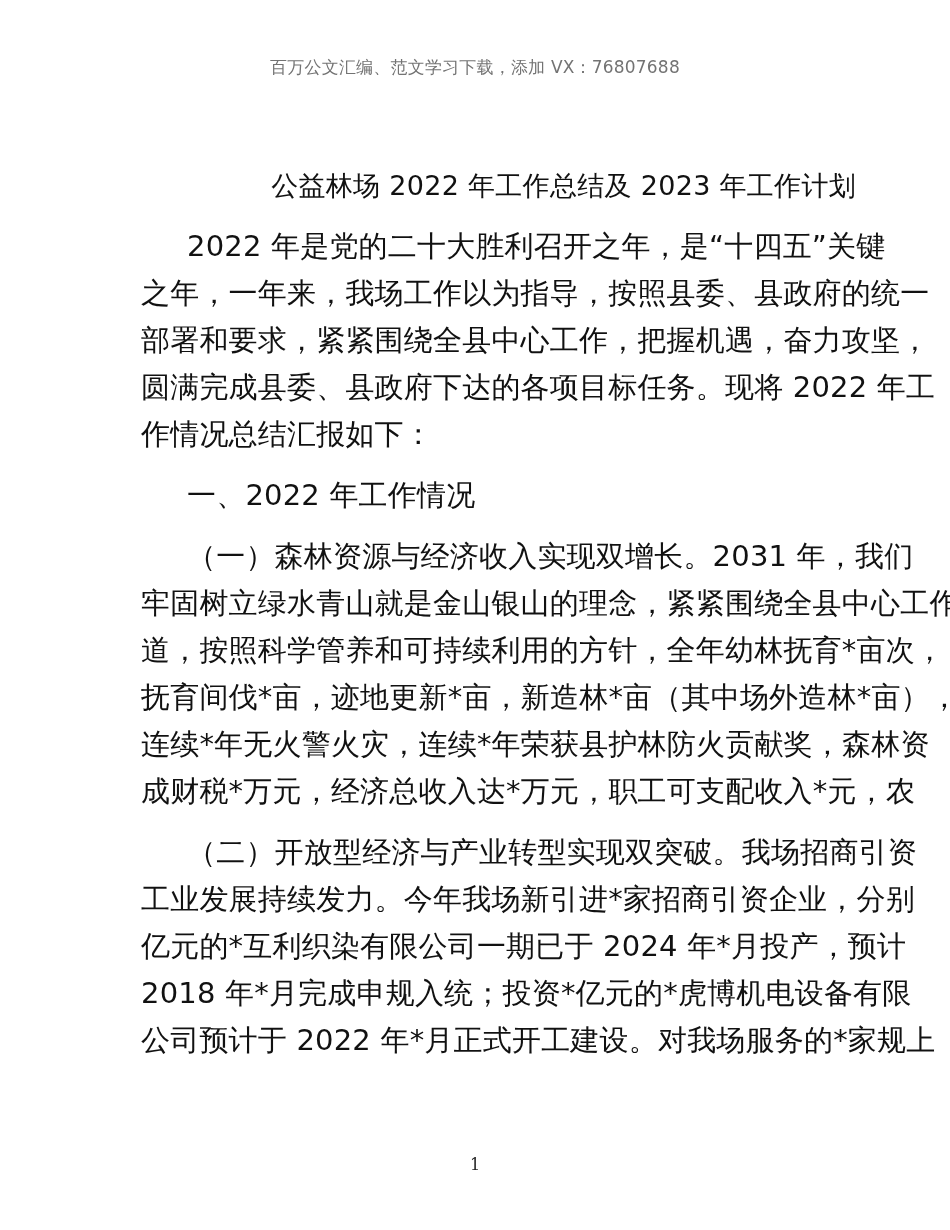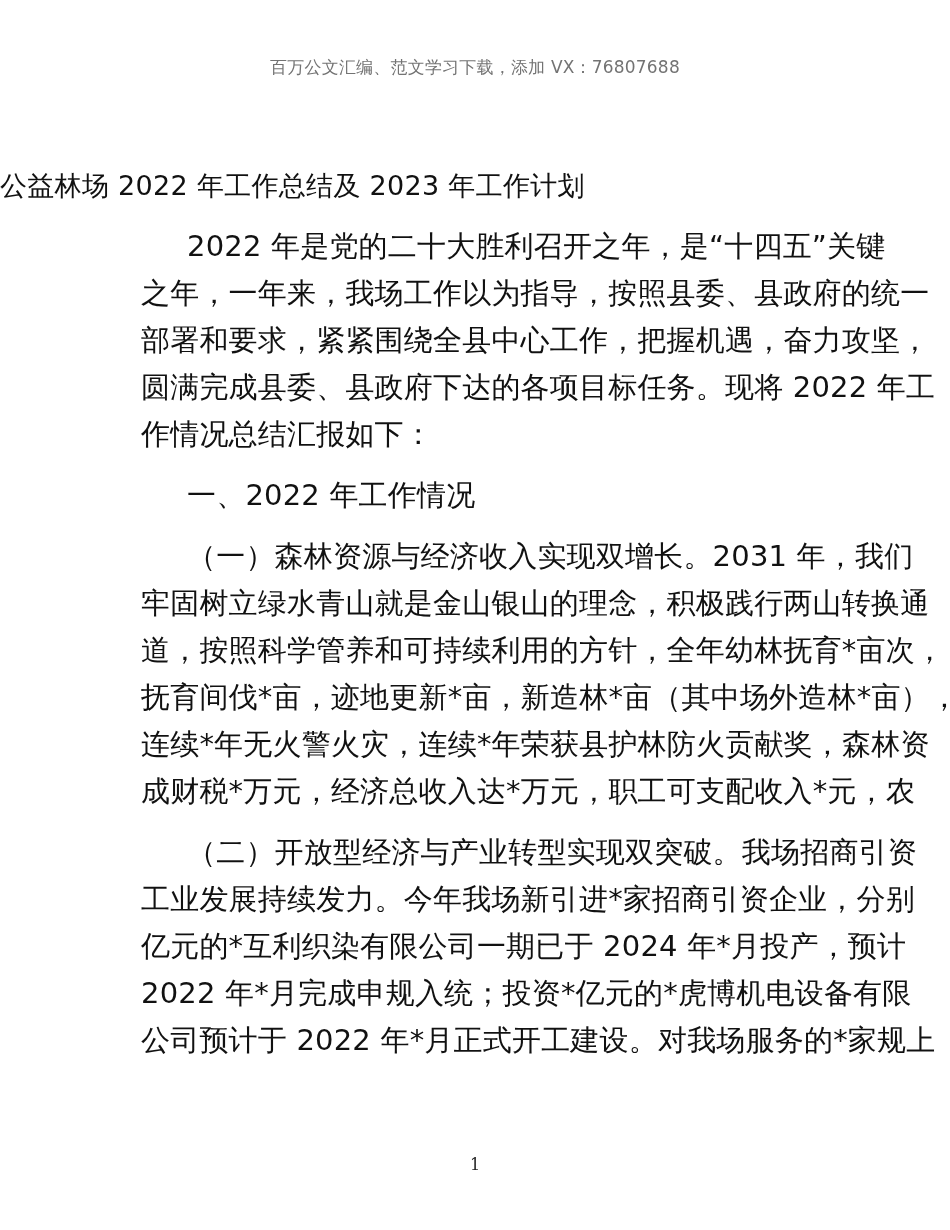--- a/index.html
+++ b/index.html
@@ -24,21 +24,21 @@
       font-size: 17px;
       color: #737373;
       letter-spacing: 0.2px;
       white-space: nowrap;
     }
     .title {
       position: absolute;
       top: 168px;
       left: 0;
       width: 856px;
-      text-align: left;
+      text-align: right;
       font-size: 27px;
       color: #111111;
       white-space: nowrap;
       letter-spacing: 0.3px;
     }
     .body {
       position: absolute;
       left: 141px;
       top: 223px;
       width: 680px;
@@ -92,32 +92,32 @@
   <div class="gap"></div>
 
   <div>
     <div class="line indent last">一、2022 年工作情况</div>
   </div>
 
   <div class="gap"></div>
 
   <div>
     <div class="line indent">（一）森林资源与经济收入实现双增长。2031 年，我们</div>
-    <div class="line">牢固树立绿水青山就是金山银山的理念，积极践行两山转换通</div>
+    <div class="line">牢固树立绿水青山就是金山银山的理念，紧紧围绕全县中心工作</div>
     <div class="line">道，按照科学管养和可持续利用的方针，全年幼林抚育*亩次，</div>
     <div class="line">抚育间伐*亩，迹地更新*亩，新造林*亩（其中场外造林*亩），</div>
     <div class="line">连续*年无火警火灾，连续*年荣获县护林防火贡献奖，森林资</div>
     <div class="line">成财税*万元，经济总收入达*万元，职工可支配收入*元，农</div>
   </div>
 
   <div class="gap"></div>
 
   <div>
     <div class="line indent">（二）开放型经济与产业转型实现双突破。我场招商引资</div>
     <div class="line">工业发展持续发力。今年我场新引进*家招商引资企业，分别</div>
     <div class="line">亿元的*互利织染有限公司一期已于 2024 年*月投产，预计</div>
-    <div class="line">2022 年*月完成申规入统；投资*亿元的*虎博机电设备有限</div>
+    <div class="line">2018 年*月完成申规入统；投资*亿元的*虎博机电设备有限</div>
     <div class="line">公司预计于 2022 年*月正式开工建设。对我场服务的*家规上</div>
   </div>
 
 </div>
 
 <div class="page-number">1</div>
 
 </body></html>

